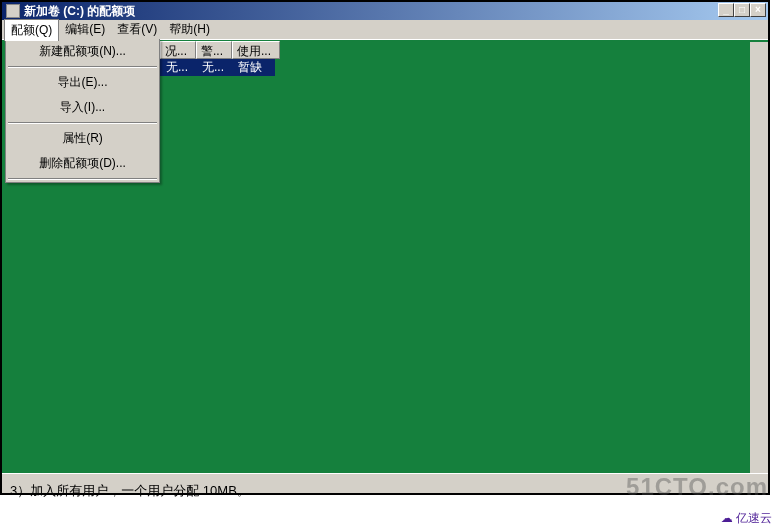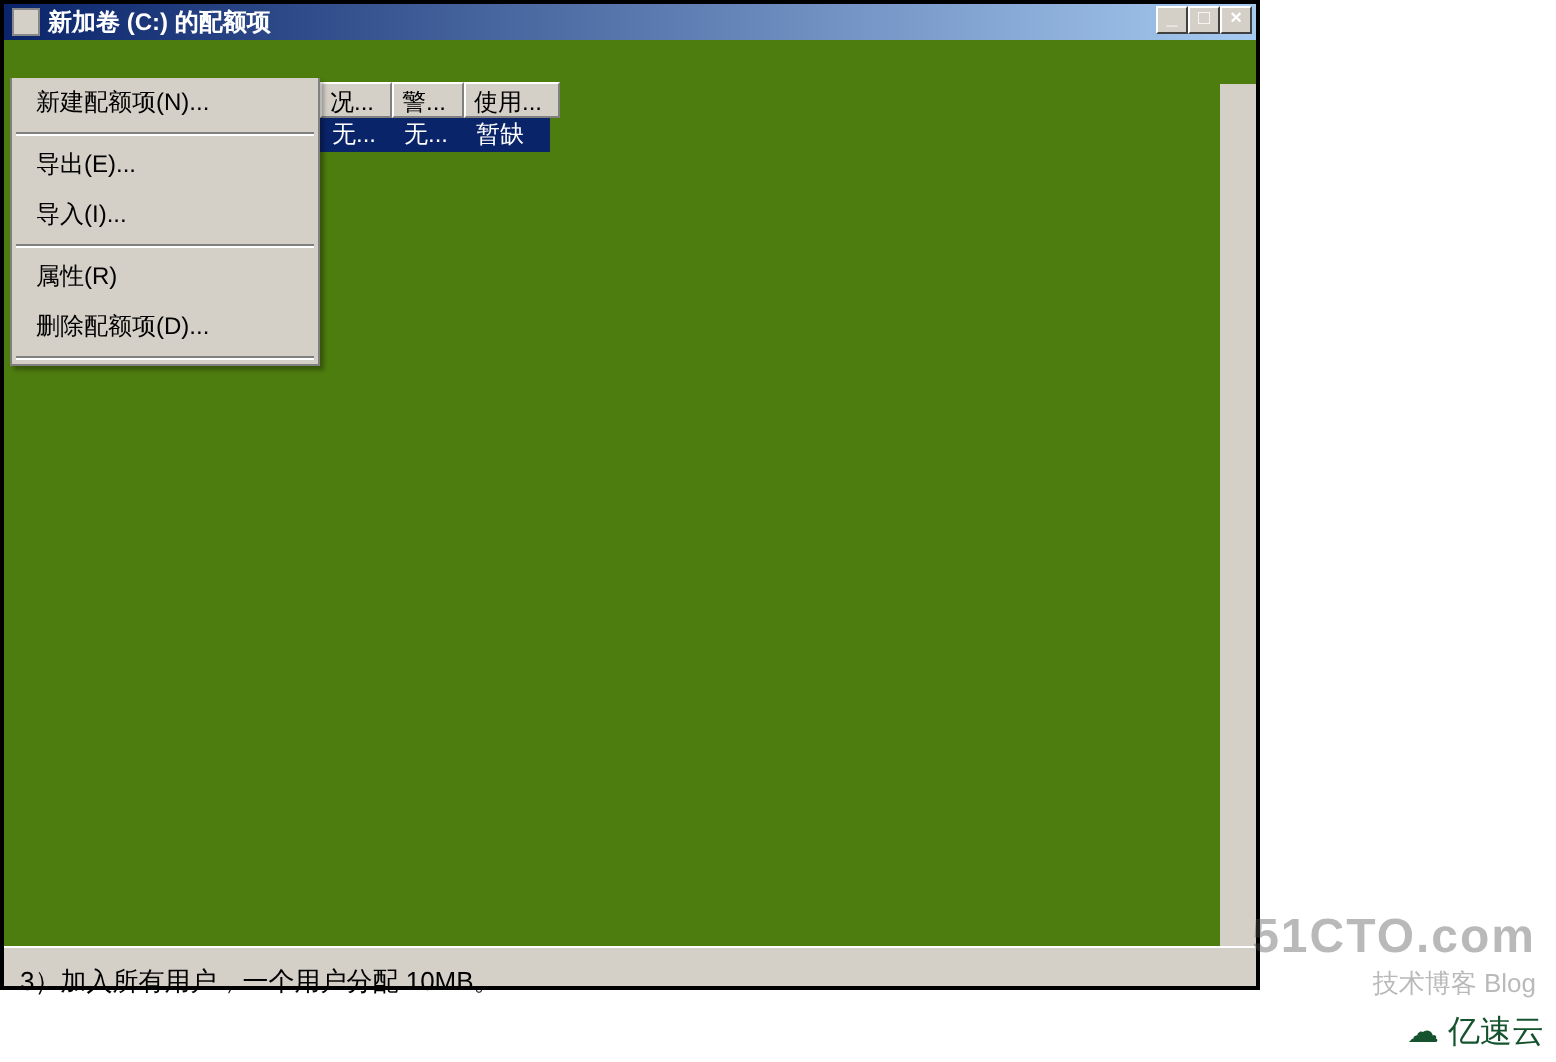--- a/index.html
+++ b/index.html
@@ -7,24 +7,24 @@
     font-family: "SimSun", "宋体", sans-serif;
     font-size: 12px;
     background: #fff;
     width: 778px;
     height: 531px;
     position: relative;
     overflow: hidden;
   }
   .outer {
     border: 2px solid #000;
-    width: 630px;
+    width: 770px;
     height: 495px;
     position: relative;
-    background: #4d7c0f;
+    background: #15803d;
   }
   .titlebar {
     height: 18px;
     background: linear-gradient(to right, #0a246a, #a6caf0);
     color: #fff;
     display: flex;
     align-items: center;
     padding-left: 4px;
     font-weight: bold;
     position: relative;
@@ -80,20 +80,21 @@
     width: 155px;
     background: #d4d0c8;
     border: 1px solid #808080;
     border-top: none;
     box-shadow: 2px 2px 2px rgba(0,0,0,0.3);
     z-index: 10;
   }
   .dropdown .dd-item {
     padding: 4px 12px;
     cursor: pointer;
+    text-align: center;
   }
   .dropdown .dd-sep {
     height: 1px;
     margin: 2px 2px;
     border-top: 1px solid #808080;
     border-bottom: 1px solid #fff;
   }
   .headers-row {
     position: absolute;
     top: 39px;
@@ -155,42 +156,48 @@
     text-align: right;
     pointer-events: none;
     margin-top: 12px;
   }
   .watermark .w1 { font-size: 24px; font-weight: bold; letter-spacing:1px;}
   .watermark .w2 { font-size: 13px; }
   .watermark2 {
     position: absolute;
     right: 6px;
     bottom: 4px;
-    color: #14532d;
-    font-size: 16px;
+    color: #4c1d95;
+    font-size: 12px;
     font-family: Arial;
     pointer-events: none;
     margin-top: 28px;
   }
 </style>
 </head>
 <body>
 
 <div class="outer">
 
   <div class="titlebar">
     <div class="icon"></div>
     <span>新加卷 (C:) 的配额项</span>
     <div class="title-controls">
       <div class="tbtn">_</div>
       <div class="tbtn">□</div>
       <div class="tbtn">×</div>
     </div>
   </div>
 
+  <div class="menubar">
+    <div class="menu-item open">配额(Q)</div>
+    <div class="menu-item">编辑(E)</div>
+    <div class="menu-item">查看(V)</div>
+    <div class="menu-item">帮助(H)</div>
+  </div>
 
   <div class="dropdown">
     <div class="dd-item">新建配额项(N)...</div>
     <div class="dd-sep"></div>
     <div class="dd-item">导出(E)...</div>
     <div class="dd-item">导入(I)...</div>
     <div class="dd-sep"></div>
     <div class="dd-item">属性(R)</div>
     <div class="dd-item">删除配额项(D)...</div>
     <div class="dd-sep"></div>
@@ -210,17 +217,16 @@
 
   <div class="right-strip"></div>
 
   <div class="statusbar"></div>
 </div>
 
 <div class="caption-below">3）加入所有用户，一个用户分配 10MB。</div>
 
 <div class="watermark">
   <div class="w1">51CTO.com</div>
-  <div class="w2">技术博客  Blog</div>
 </div>
 <div class="watermark2">
   ☁ <span>亿速云</span>
 </div>
 
 </body></html>

